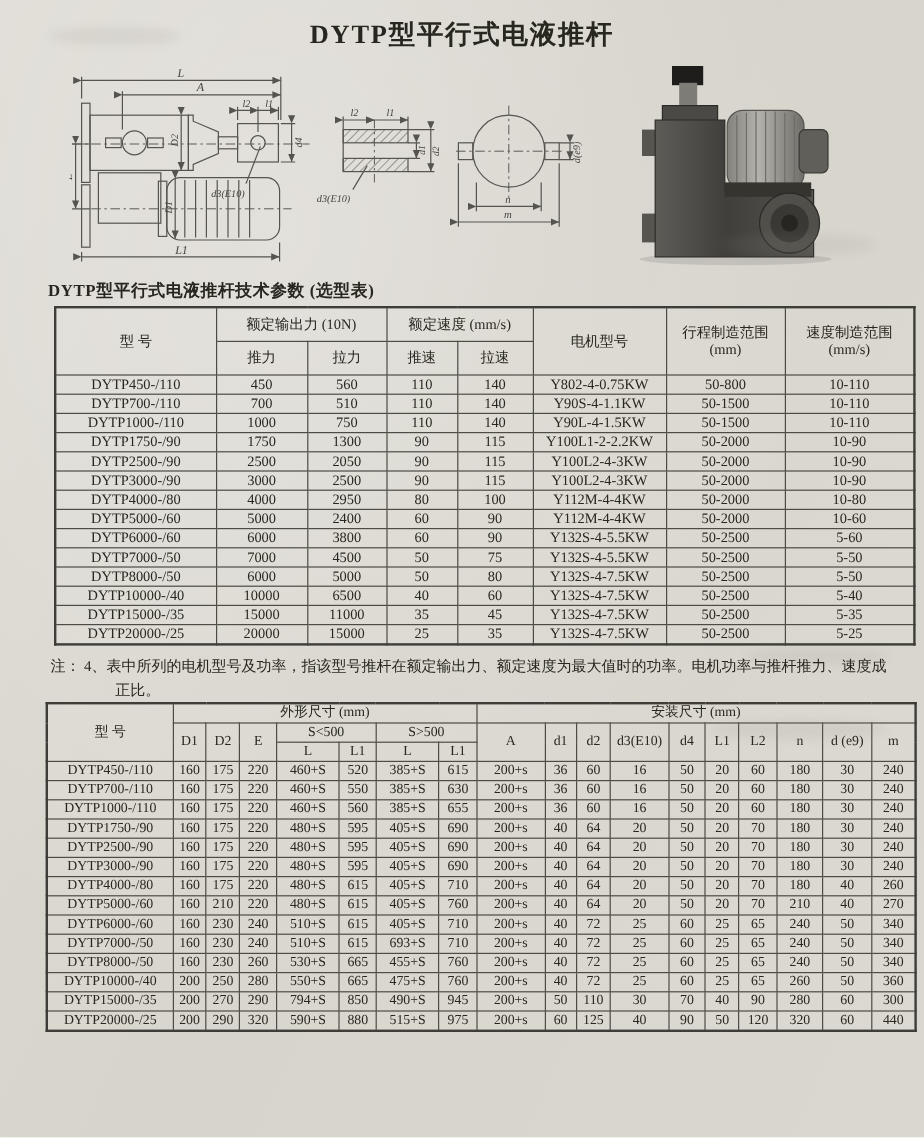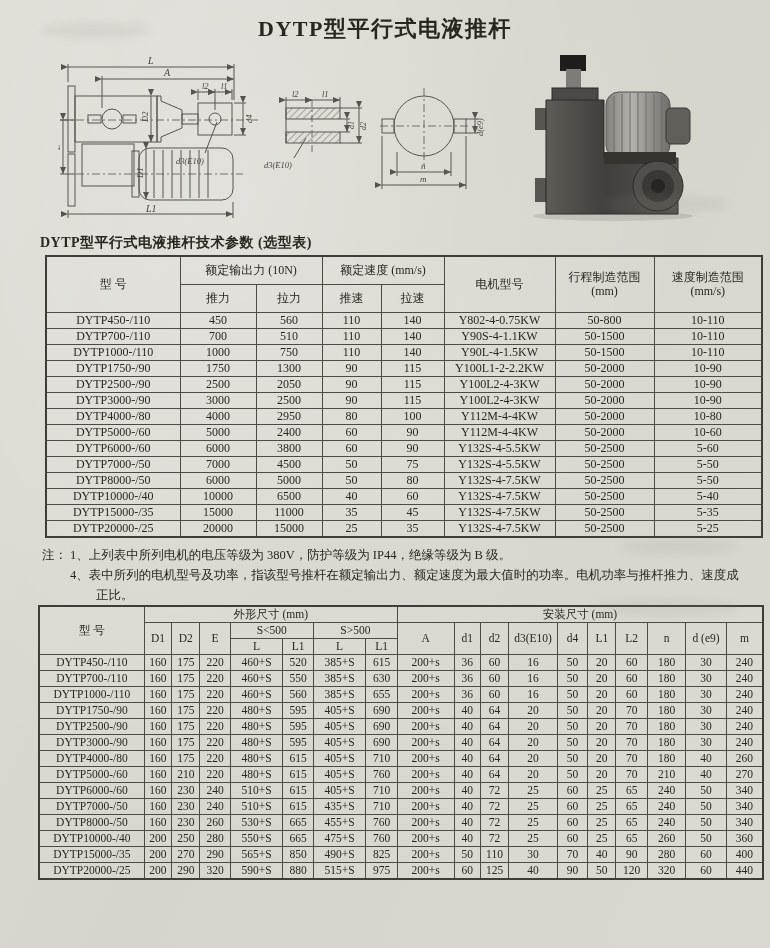--- a/index.html
+++ b/index.html
@@ -376,21 +376,20 @@
           <td>35</td>
           <td>Y132S-4-7.5KW</td>
           <td>50-2500</td>
           <td>5-25</td>
         </tr>
       </tbody>
   </table>
 
   <div class="notes">
     <span class="note-prefix">注：</span>
-    <div class="note-item">1、上列表中所列电机的电压等级为 380V，防护等级为 IP44，绝缘等级为 B 级。</div>
     <div class="note-item">4、表中所列的电机型号及功率，指该型号推杆在额定输出力、额定速度为最大值时的功率。电机功率与推杆推力、速度成正比。</div>
   </div>
 
 
   <table class="dims">
     <colgroup>
       <col style="width:104px">
         <col style="width:27px">
         <col style="width:28px">
         <col style="width:30px">
@@ -620,21 +619,21 @@
           <td>50</td>
           <td>340</td>
         </tr>
         <tr>
           <td>DYTP7000-/50</td>
           <td>160</td>
           <td>230</td>
           <td>240</td>
           <td>510+S</td>
           <td>615</td>
-          <td>435+S</td>
+          <td>693+S</td>
           <td>710</td>
           <td>200+s</td>
           <td>40</td>
           <td>72</td>
           <td>25</td>
           <td>60</td>
           <td>25</td>
           <td>65</td>
           <td>240</td>
           <td>50</td>
@@ -678,34 +677,34 @@
           <td>65</td>
           <td>260</td>
           <td>50</td>
           <td>360</td>
         </tr>
         <tr>
           <td>DYTP15000-/35</td>
           <td>200</td>
           <td>270</td>
           <td>290</td>
-          <td>565+S</td>
+          <td>794+S</td>
           <td>850</td>
           <td>490+S</td>
-          <td>825</td>
+          <td>945</td>
           <td>200+s</td>
           <td>50</td>
           <td>110</td>
           <td>30</td>
           <td>70</td>
           <td>40</td>
           <td>90</td>
           <td>280</td>
           <td>60</td>
-          <td>400</td>
+          <td>300</td>
         </tr>
         <tr>
           <td>DYTP20000-/25</td>
           <td>200</td>
           <td>290</td>
           <td>320</td>
           <td>590+S</td>
           <td>880</td>
           <td>515+S</td>
           <td>975</td>

